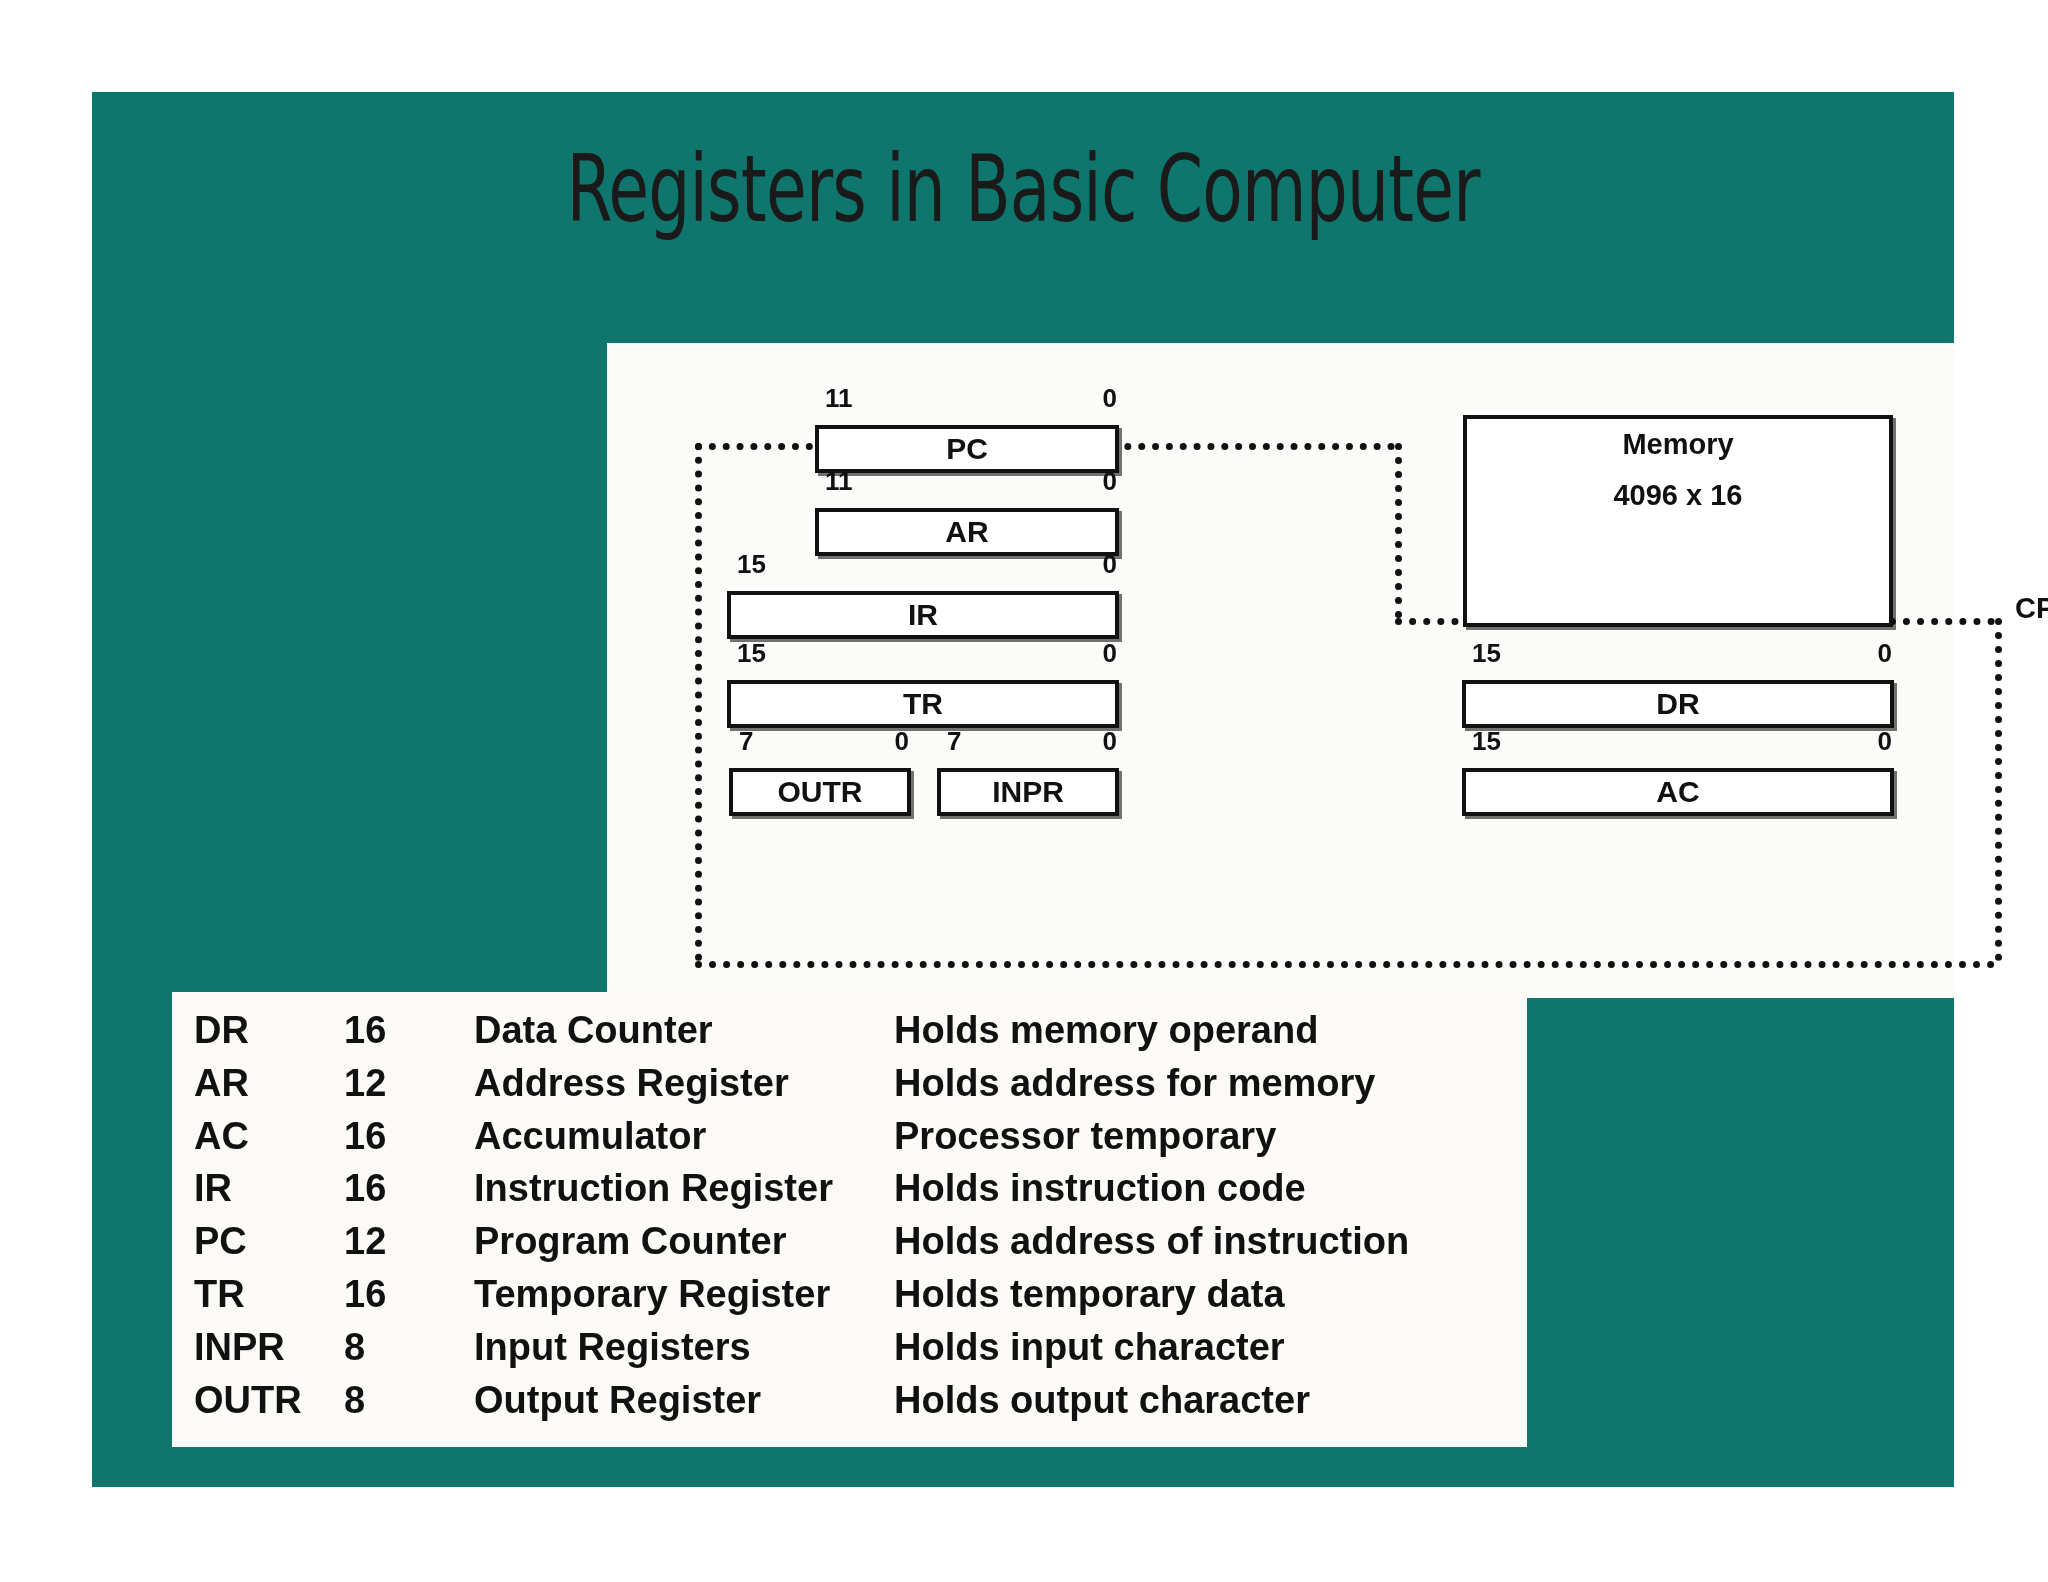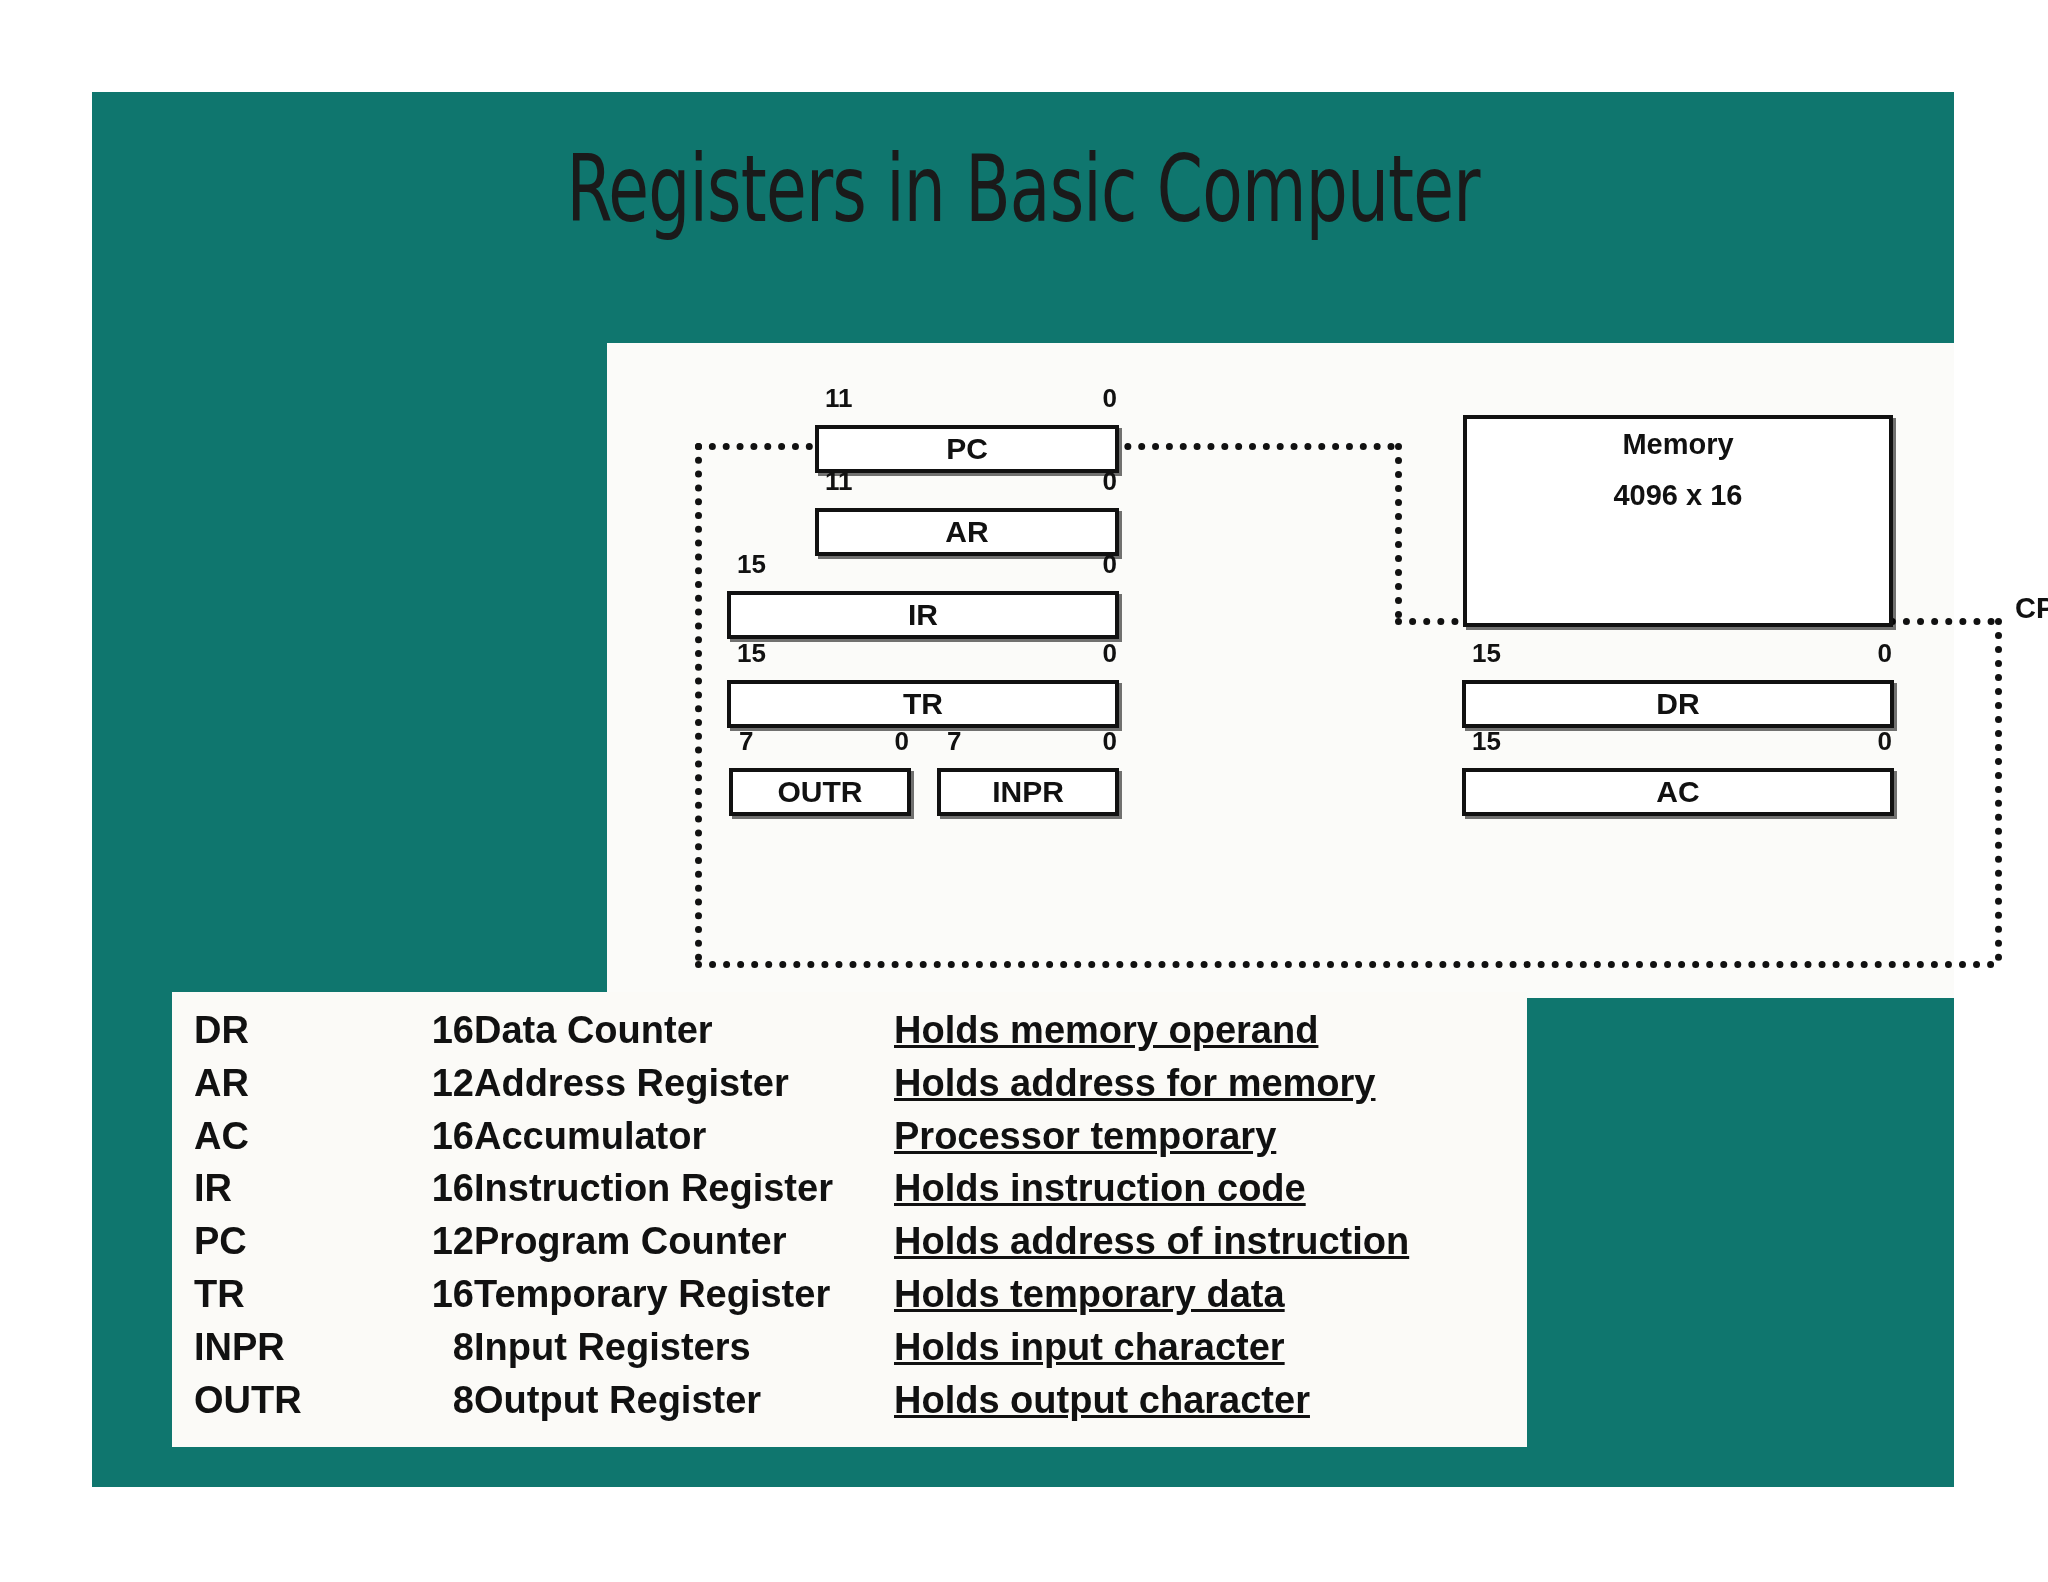--- a/index.html
+++ b/index.html
@@ -137,23 +137,23 @@
   }
   #reg-table td {
     font-size: 38px;
     font-weight: bold;
     color: #111;
     padding: 4px 0;
     line-height: 1.18;
     white-space: nowrap;
   }
   .col-sym   { width: 150px; padding-left: 22px !important; }
-  .col-bits  { width: 130px; text-align: right; }
+  .col-bits  { width: 130px; text-align: left; }
   .col-name  { width: 420px; }
-  .col-desc  { width: auto; text-decoration: underline; }
+  .col-desc  { width: auto; }
 </style>
 </head>
 <body>
 
 <div id="slide">
 
   <div id="slide-title">Registers in Basic Computer</div>
 
   <div id="diagram-panel">
 

